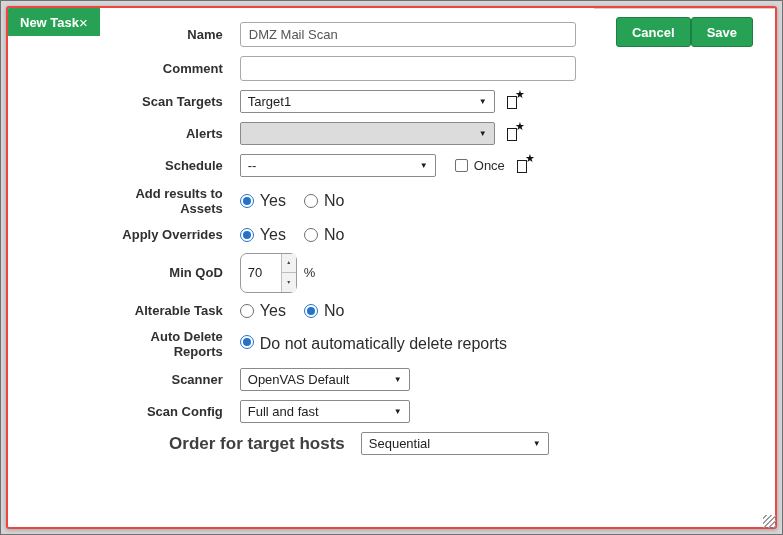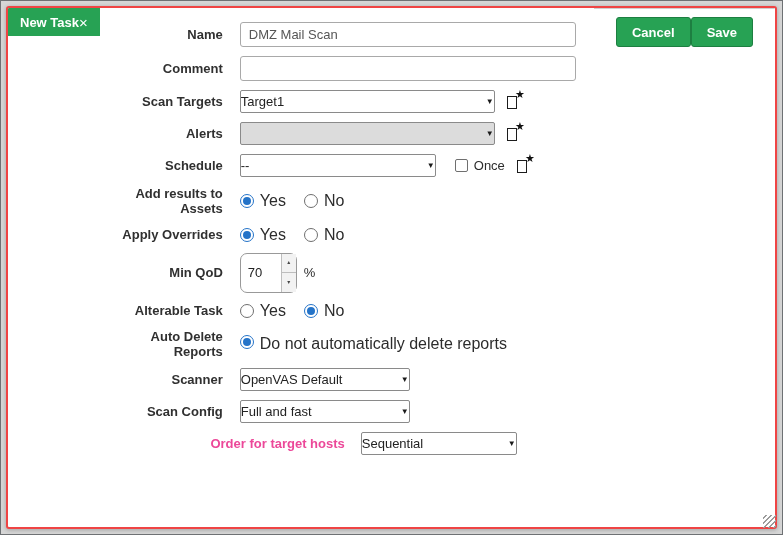--- a/index.html
+++ b/index.html
@@ -43,44 +43,44 @@
   }
   .row { display: flex; align-items: center; margin-bottom: 9px; }
   .lab {
     flex: none; width: 132px;
     padding-right: 17px;
     text-align: right;
     font-size: 13px; font-weight: bold; color: #303030;
     line-height: 1.18;
   }
   .lab-wide { flex: none; width: 253px; padding-right: 16px; text-align: right;
-    font-size: 13px; font-weight: bold; color: #ec4899; }
+    font-size: 17px; font-weight: bold; color: #404040; }
 
   .text-input {
     height: 25px; width: 595px;
     border: 1px solid #a9a9a9; border-radius: 3px;
     padding: 4px 8px; font-size: 13px; color: #555;
     font-family: "Liberation Sans", sans-serif;
     outline: none; background: #fff;
   }
 
   .select {
     height: 23px;
     border: 1px solid #8a8a8a; border-radius: 2px;
     background: #fff;
     display: inline-flex; align-items: center;
-    padding: 0 0;
+    padding: 0 7px;
     font-size: 13px; color: #222;
     cursor: default;
   }
   .select .arrow { margin-left: auto; font-size: 8px; color: #1a1a1a; padding-left: 8px; }
   .w255 { width: 255px; }
   .w195 { width: 196px; }
   .w170 { width: 170px; }
-  .w175 { width: 156px; }
+  .w175 { width: 188px; }
   .select.gray { background: #dcdcdc; }
 
   .new-icon { position: relative; width: 18px; height: 18px; flex: none; margin-left: 11px; cursor: pointer; }
   .new-icon .page {
     position: absolute; left: 1px; top: 3px;
     width: 10px; height: 13px;
     border: 1.5px solid #1c1c1c; background: #fff;
   }
   .new-icon .star { position: absolute; right: -1px; top: -5px; font-size: 11px; color: #111; }
 

